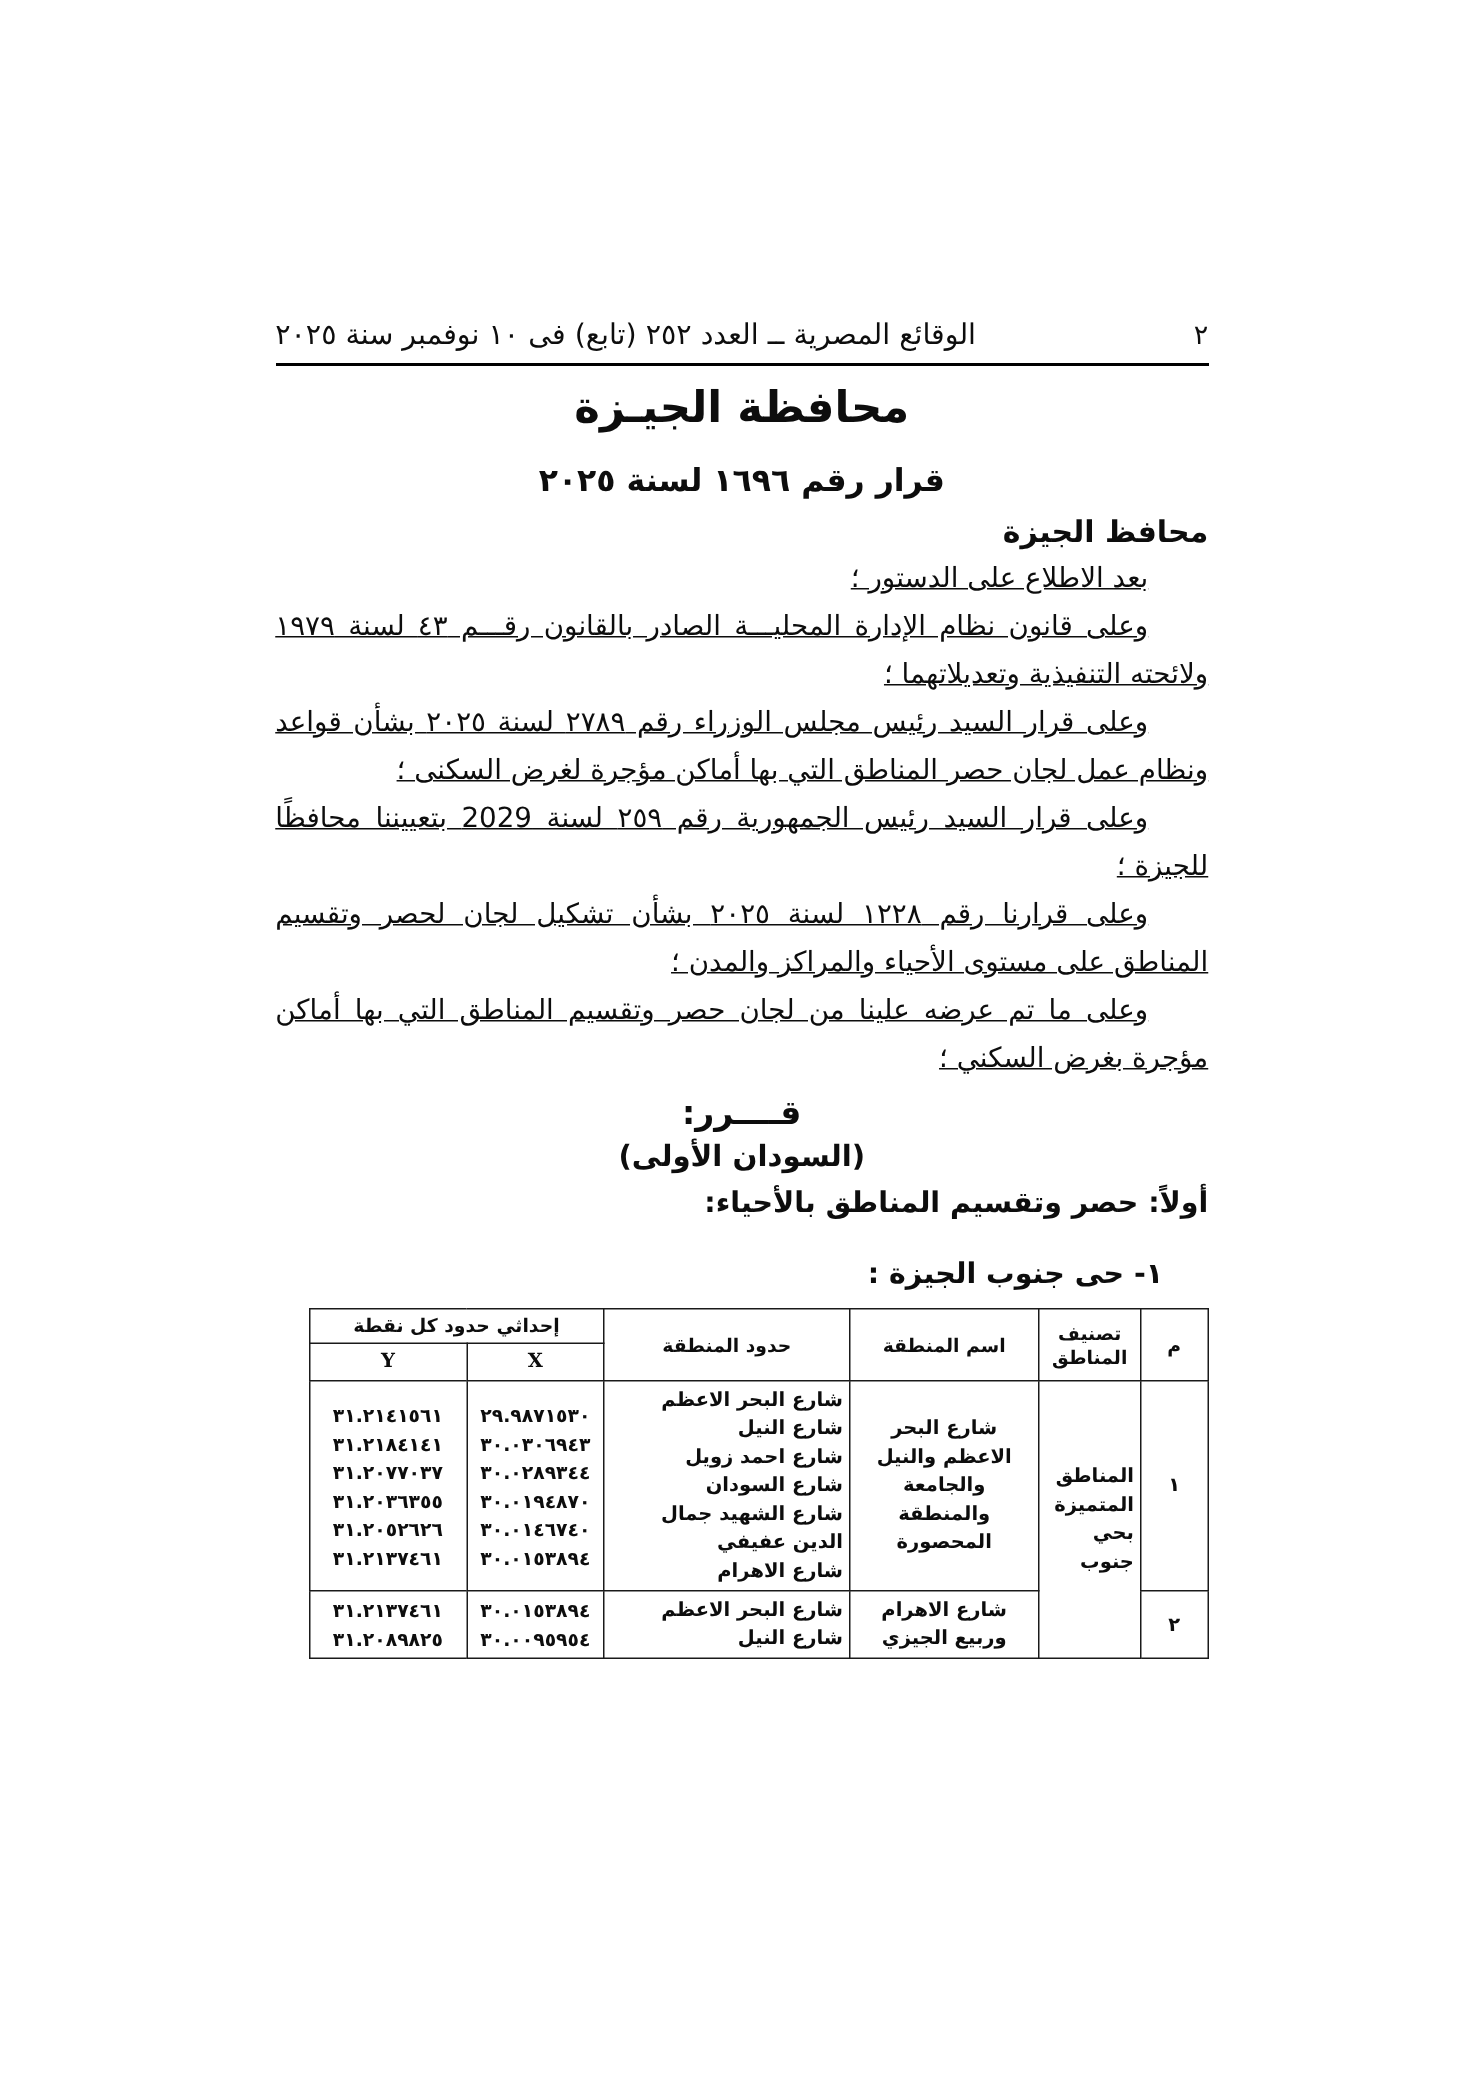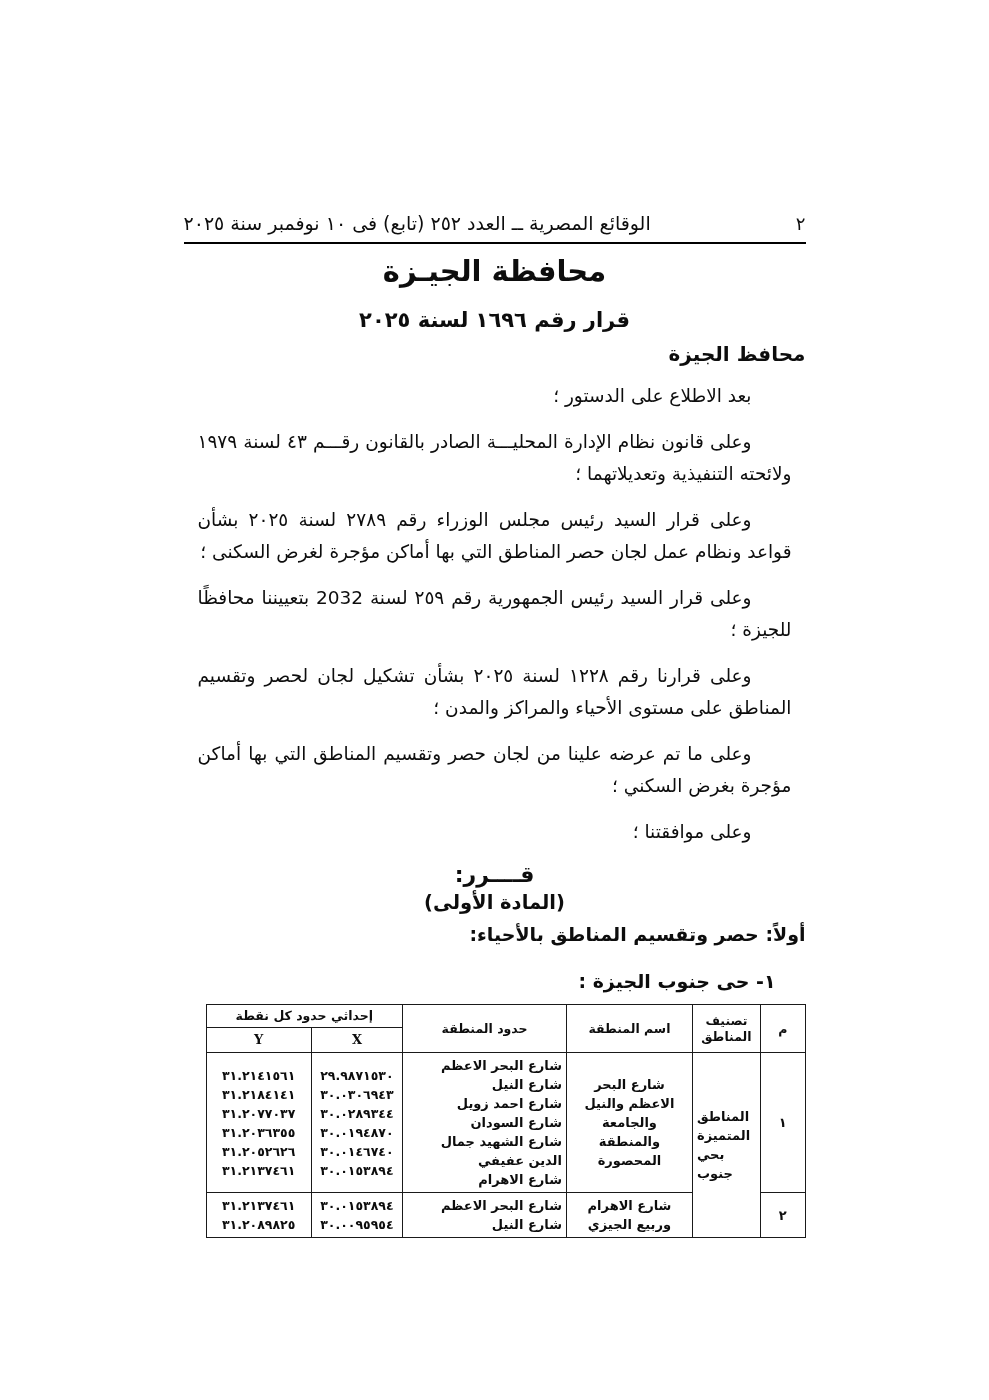--- a/index.html
+++ b/index.html
@@ -42,26 +42,27 @@
     font-size:21px;
     font-weight:bold;
     margin:20px 0 10px 0;
   }
   .authority{
     font-size:20px;
     font-weight:bold;
     margin:6px 0 4px 0;
   }
   .clause{
-    margin:14px;
+    margin:0;
     font-size:18.5px;
     line-height:32px;
     text-indent:40px;
     text-align:justify;
     text-align-last:right;
+    text-decoration:underline;
   }
   .center-word{
     text-align:center;
     font-weight:bold;
     font-size:22px;
     margin:8px 0 0 0;
   }
   .article-title{
     text-align:center;
     font-weight:bold;
@@ -100,21 +101,21 @@
     line-height:16px;
   }
   td.c-serial{width:40px;text-align:center;font-size:13px;}
   th.h-serial{width:40px;}
   th.h-class{width:60px;}
   th.h-name{width:126px;}
   th.h-bound{width:172px;}
   th.h-x{width:84px;}
   th.h-y{width:100px;}
   td.c-class{
-    text-align:left;
+    text-align:right;
     line-height:19px;
     font-size:13px;
   }
   td.c-name{
     text-align:center;
     line-height:19px;
     font-size:13px;
   }
   td.c-bound{
     text-align:right;
@@ -145,27 +146,26 @@
     </div>
     <hr class="rule">
 
     <div class="gov-title">محافظة الجيـزة</div>
     <div class="decree-no">قرار رقم ١٦٩٦ لسنة ٢٠٢٥</div>
     <div class="authority">محافظ الجيزة</div>
 
     <p class="clause">بعد الاطلاع على الدستور ؛</p>
     <p class="clause">وعلى قانون نظام الإدارة المحليـــة الصادر بالقانون رقـــم ٤٣ لسنة ١٩٧٩ ولائحته التنفيذية وتعديلاتهما ؛</p>
     <p class="clause">وعلى قرار السيد رئيس مجلس الوزراء رقم ٢٧٨٩ لسنة ٢٠٢٥ بشأن قواعد ونظام عمل لجان حصر المناطق التي بها أماكن مؤجرة لغرض السكنى ؛</p>
-    <p class="clause">وعلى قرار السيد رئيس الجمهورية رقم ٢٥٩ لسنة 2032 بتعييننا محافظًا للجيزة ؛</p>
+    <p class="clause">وعلى قرار السيد رئيس الجمهورية رقم ٢٥٩ لسنة 2029 بتعييننا محافظًا للجيزة ؛</p>
     <p class="clause">وعلى قرارنا رقم ١٢٢٨ لسنة ٢٠٢٥ بشأن تشكيل لجان لحصر وتقسيم المناطق على مستوى الأحياء والمراكز والمدن ؛</p>
     <p class="clause">وعلى ما تم عرضه علينا من لجان حصر وتقسيم المناطق التي بها أماكن مؤجرة بغرض السكني ؛</p>
-    <p class="clause">وعلى موافقتنا ؛</p>
 
     <div class="center-word">قــــرر:</div>
-    <div class="article-title">(المادة الأولى)</div>
+    <div class="article-title">(السودان الأولى)</div>
 
     <div class="section-heading">أولاً: حصر وتقسيم المناطق بالأحياء:</div>
     <div class="district-heading">١- حى جنوب الجيزة :</div>
 
     <table class="zones">
       <thead>
         <tr>
           <th class="h-serial" rowspan="2">م</th>
           <th class="h-class" rowspan="2">تصنيف المناطق</th>
           <th class="h-name" rowspan="2">اسم المنطقة</th>

